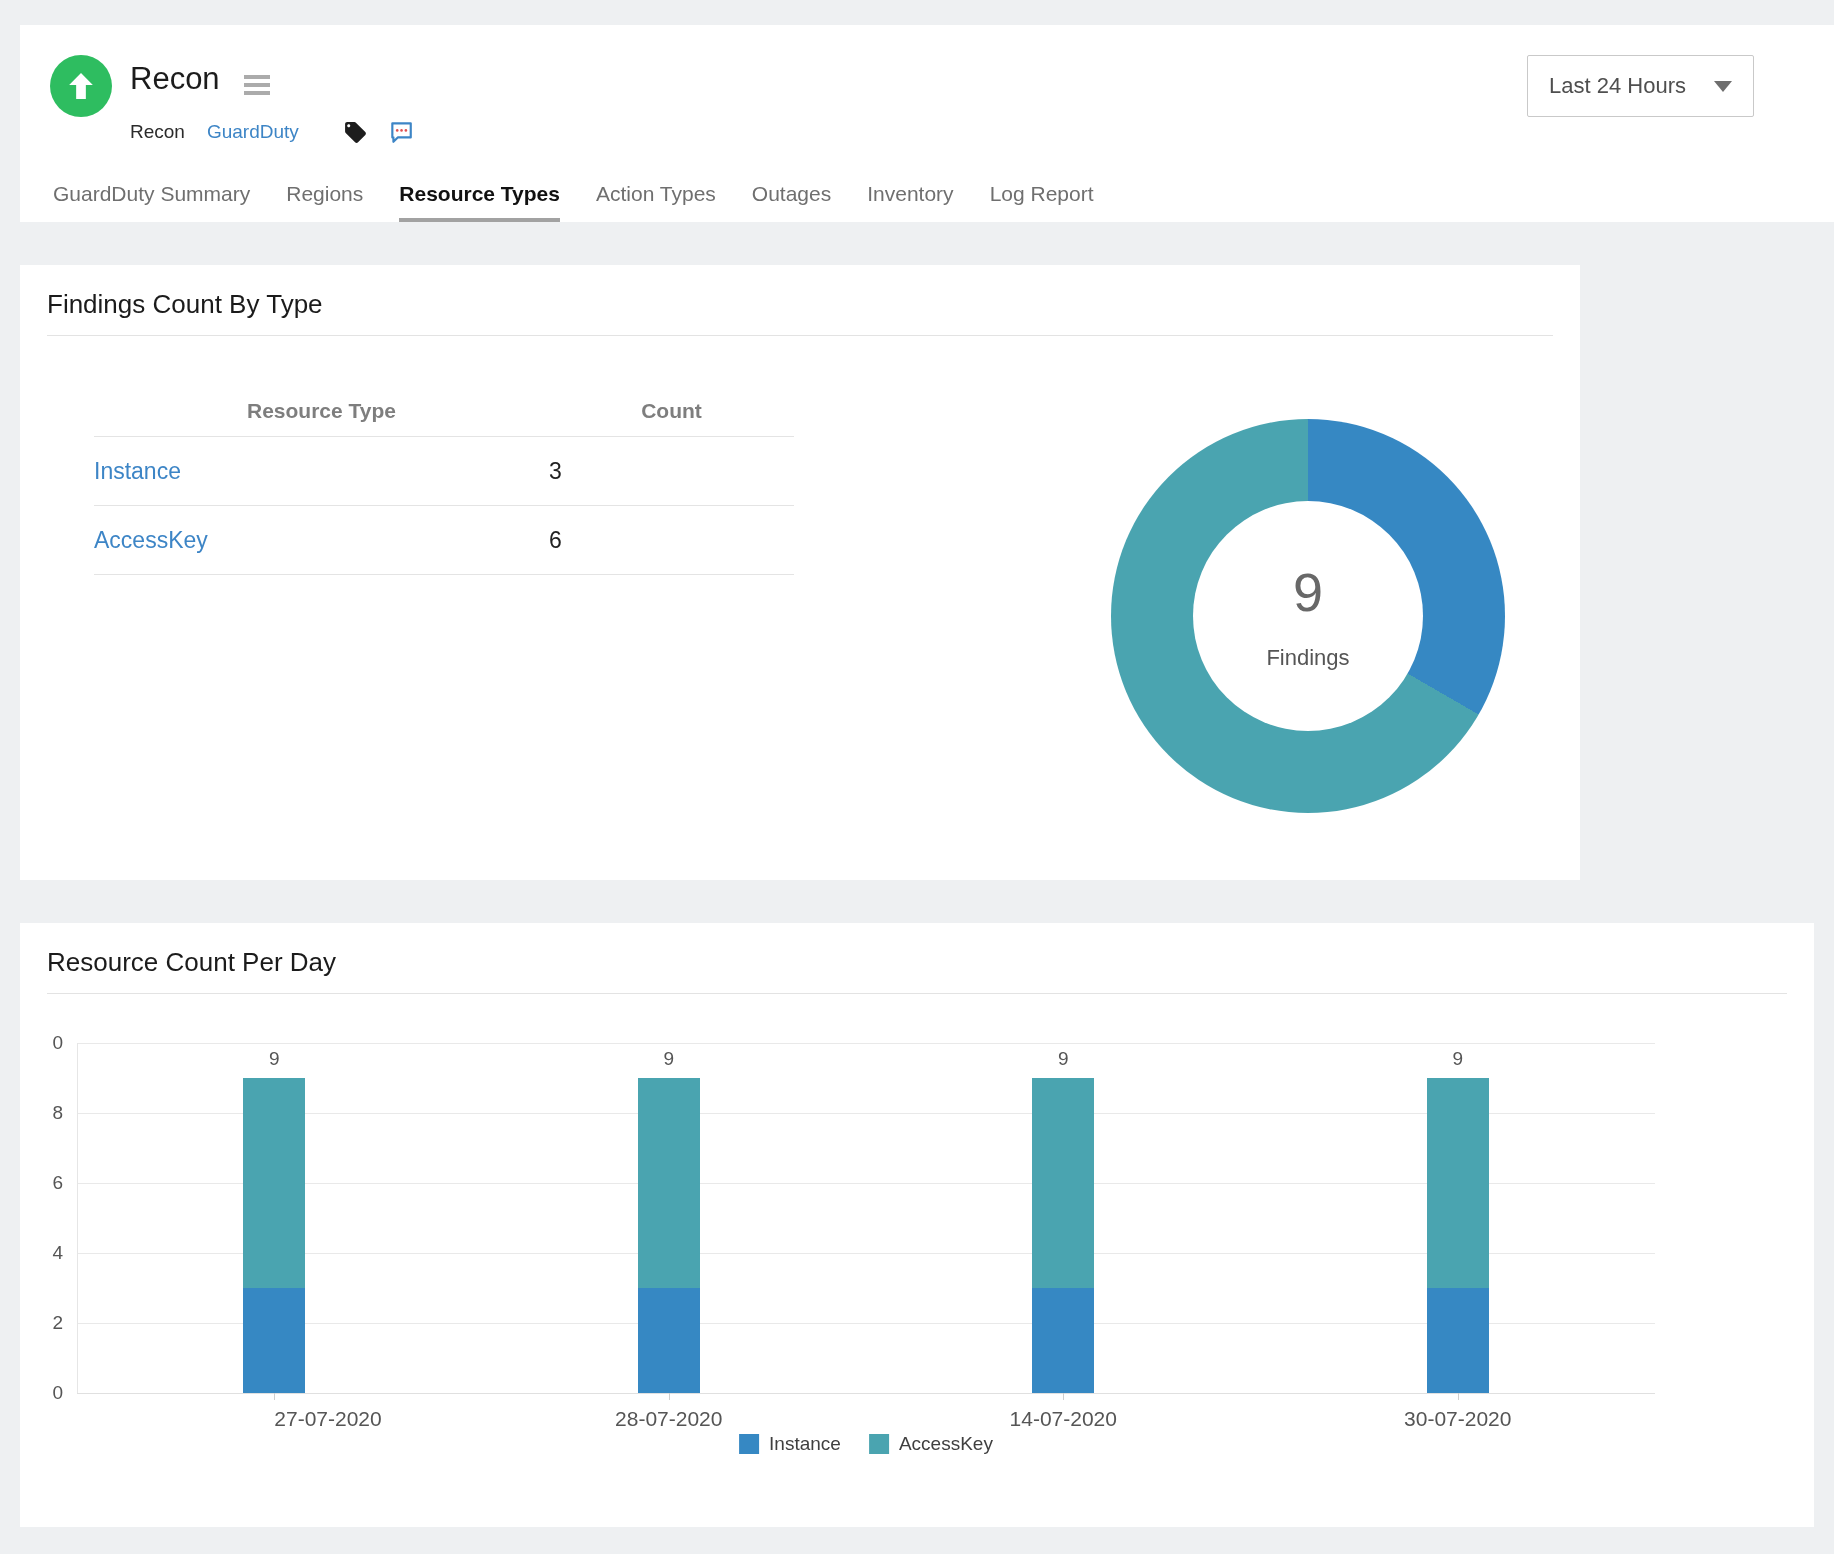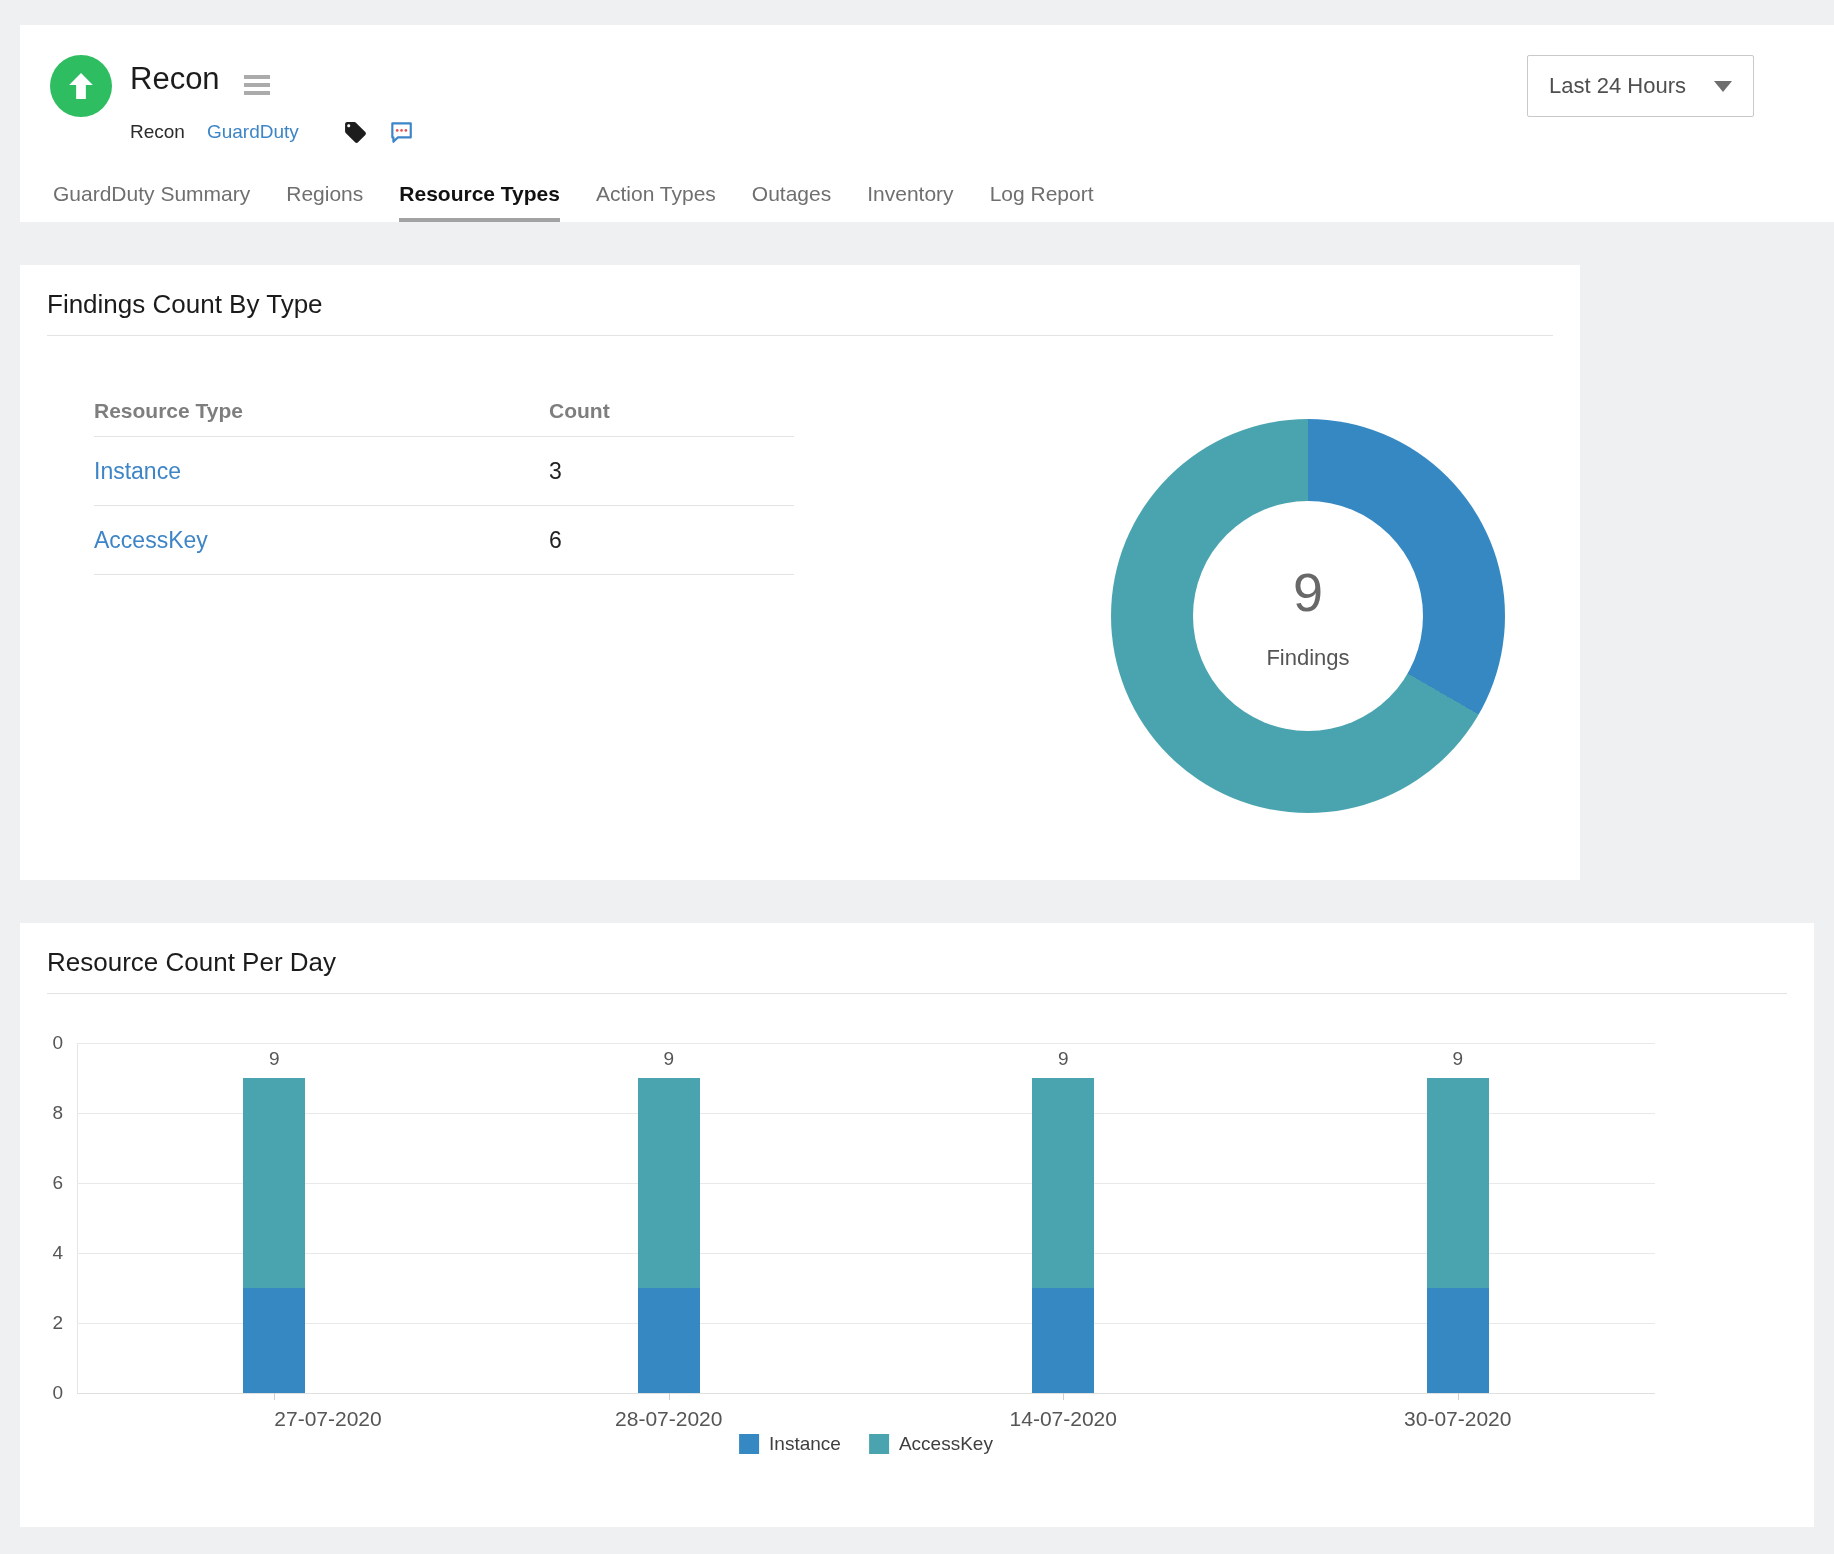--- a/index.html
+++ b/index.html
@@ -63,21 +63,21 @@
   .panel-title {
     position: absolute; left: 27px; top: 24px;
     font-size: 26px; font-weight: 500; color: #1b1b1b;
   }
   .title-rule { position: absolute; left: 27px; right: 27px; top: 70px; height: 1px; background: #e3e3e3; }
 
   
   .findings-table { position: absolute; left: 74px; top: 120px; width: 700px; }
   .ft-row { display: flex; align-items: center; border-bottom: 1px solid #e4e4e4; }
   .ft-header { height: 52px; }
-  .ft-header .ft-col { font-size: 21px; font-weight: 700; color: #7e7e7e; }
+  .ft-header .ft-col { font-size: 21px; font-weight: 700; color: #7e7e7e; text-align: center; }
   .ft-data { height: 69px; }
   .ft-col1 { width: 65%; }
   .ft-col2 { width: 35%; }
   .ft-link { font-size: 23px; color: #3d85c6; cursor: pointer; }
   .ft-count { font-size: 23px; color: #222; }
 
   
   .donut { position: absolute; left: 1091px; top: 154px; width: 394px; height: 394px; border-radius: 50%; cursor: pointer; }
   .donut-hole {
     position: absolute; left: 82px; top: 82px; width: 230px; height: 230px;

